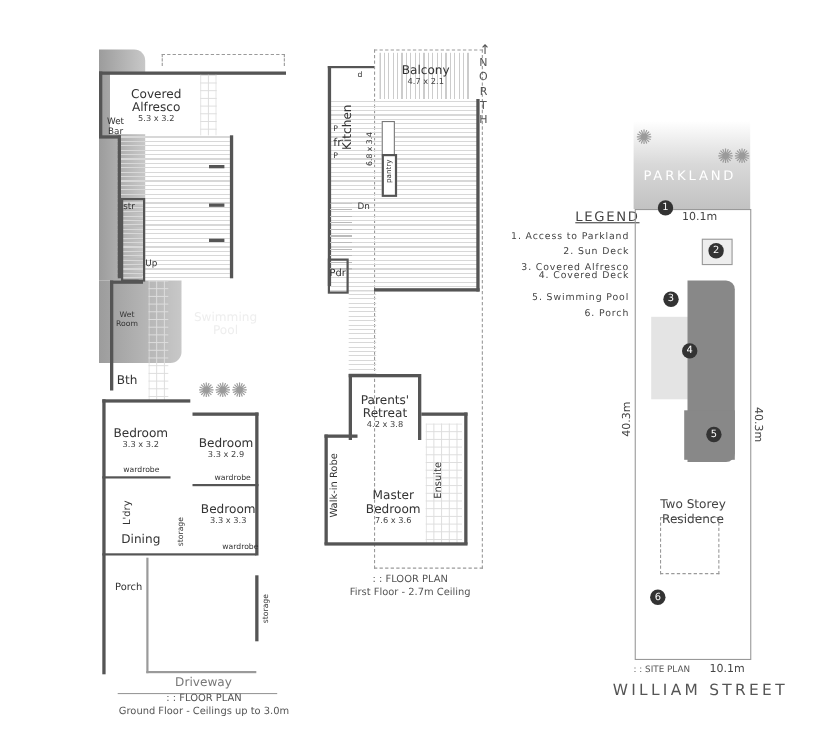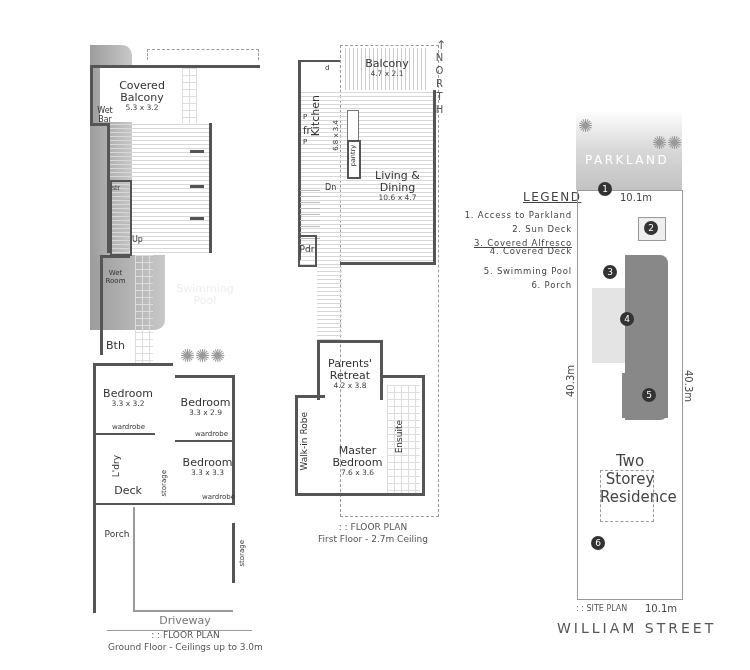--- a/index.html
+++ b/index.html
@@ -46,33 +46,33 @@
   <div class="wall" style="left:119px;top:78px;width:3px;height:130px;"></div>
   <div class="wall" style="left:100px;top:105px;width:14px;height:3px;"></div>
   <div class="wall" style="left:100px;top:140px;width:14px;height:3px;"></div>
   <div class="wall" style="left:100px;top:172px;width:14px;height:3px;"></div>
   <div class="wall" style="left:0;top:78px;width:20px;height:3px;"></div>
 
   <div class="lbl" style="left:0;top:62px;width:30px;">
       <span class="n" style="font-size:8px">Wet Bar</span>
     </div>
   <div class="lbl" style="left:22px;top:35px;width:60px;">
-    <span class="n">Covered Balcony</span>
+    <span class="n">Covered Alfresco</span>
     <span class="d">5.3 x 3.2</span>
   </div>
 
   <div class="abs" style="left:20px;top:135px;width:18px;height:72px;background-image:repeating-linear-gradient(0deg,#bbb 0 1px,transparent 1px 6px);border:2px solid #555;"></div>
-  <span class="small" style="left:22px;top:138px;font-family:Liberation Serif, serif;">str</span>
+  <span class="small" style="left:22px;top:138px;">str</span>
   <span class="small" style="left:42px;top:190px;">Up</span>
 
   <div class="grid abs" style="left:45px;top:210px;width:18px;height:110px;"></div>
 
   <div class="wall" style="left:10px;top:210px;width:3px;height:100px;"></div>
   <div class="wall" style="left:10px;top:210px;width:30px;height:3px;"></div>
-  <div class="lbl" style="left:13px;top:225px;width:25px;text-align:center;">
+  <div class="lbl" style="left:13px;top:238px;width:25px;text-align:center;">
       <span class="n" style="font-size:7px">Wet Room</span>
     </div>
   <div class="lbl" style="left:13px;top:295px;width:25px;">
       <span class="n">Bth</span>
     </div>
 
   <span class="tree" style="left:90px;top:300px;">✺✺✺</span>
 
   <div class="wall" style="left:3px;top:318px;width:3px;height:250px;"></div>
   <div class="wall" style="left:3px;top:318px;width:80px;height:3px;"></div>
@@ -93,21 +93,21 @@
   <div class="lbl" style="left:90px;top:412px;width:55px;">
     <span class="n">Bedroom</span>
     <span class="d">3.3 x 3.3</span>
   </div>
   <span class="small" style="left:112px;top:448px;font-size:7px;">wardrobe</span>
   <span class="small vert" style="left:70px;top:425px;font-size:7px;">storage</span>
   <div class="lbl" style="left:22px;top:410px;width:20px;">
       <span class="n vert" style="font-size:9px">L'dry</span>
     </div>
   <div class="lbl" style="left:18px;top:440px;width:40px;">
-      <span class="n">Deck</span>
+      <span class="n">Dining</span>
     </div>
   <div class="wall" style="left:3px;top:458px;width:140px;height:2px;"></div>
 
   <div class="thin" style="left:43px;top:462px;width:2px;height:105px;"></div>
   <div class="wall" style="left:142px;top:478px;width:3px;height:60px;"></div>
   <div class="thin" style="left:43px;top:565px;width:100px;height:2px;"></div>
   <div class="lbl" style="left:12px;top:485px;width:30px;">
       <span class="n" style="font-size:9px">Porch</span>
     </div>
   <span class="small vert" style="left:148px;top:495px;font-size:7px;">storage</span>
@@ -139,24 +139,20 @@
     <span class="n vert">Kitchen</span>
   </div>
   <span class="small vert" style="left:37px;top:80px;font-size:7px;">6.8 x 3.4</span>
   <span class="small" style="left:8px;top:73px;font-size:7px;">P</span>
   <span class="small" style="left:8px;top:85px;font-size:10px;">fr</span>
   <span class="small" style="left:8px;top:98px;font-size:7px;">P</span>
   <span class="small" style="left:30px;top:24px;font-size:7px;">d</span>
   <div class="abs" style="left:52px;top:70px;width:10px;height:30px;border:1px solid #777;background:#fff;"></div>
   <div class="abs" style="left:52px;top:100px;width:10px;height:35px;border:2px solid #555;background:#fff;"></div>
   <span class="small vert" style="left:54px;top:105px;font-size:6.5px;">pantry</span>
-  <div class="lbl" style="left:70px;top:130px;width:65px;">
-    <span class="n">Living &amp; Dining</span>
-    <span class="d">10.6 x 4.7</span>
-  </div>
   <span class="small" style="left:30px;top:143px;">Dn</span>
   <div class="abs" style="left:5px;top:145px;width:20px;height:60px;background-image:repeating-linear-gradient(0deg,#bbb 0 1px,transparent 1px 6px);"></div>
   <div class="abs" style="left:3px;top:195px;width:15px;height:28px;border:2px solid #555;"></div>
   <div class="lbl" style="left:3px;top:205px;width:18px;">
       <span class="n" style="font-size:9px">Pdr</span>
     </div>
 
   <div class="hatch abs" style="left:22px;top:225px;width:25px;height:75px;"></div>
 
   <div class="wall" style="left:22px;top:300px;width:3px;height:60px;"></div>
@@ -196,34 +192,34 @@
 
 <div class="abs" style="left:576px;top:110px;width:106px;height:80px;background:linear-gradient(180deg,#fff 0%,#d8d8d8 50%,#c2c2c2 100%);"></div>
 <span class="tree" style="left:578px;top:115px;">✺</span>
 <span class="tree" style="left:652px;top:132px;">✺✺</span>
 <div class="abs" style="left:585px;top:153px;font-size:12px;letter-spacing:2.5px;color:#fff;">PARKLAND</div>
 
 <div class="legend-title" style="left:523px;top:190px;">LEGEND</div>
 <div class="abs" style="left:460px;top:210px;width:112px;height:90px;">
   <div class="legend-item" style="top:0px;text-align:center;">1. Access to Parkland</div>
   <div class="legend-item" style="top:14px;">2. Sun Deck</div>
-  <div class="legend-item" style="top:28px;text-decoration:underline;">3. Covered Alfresco</div>
+  <div class="legend-item" style="top:28px;">3. Covered Alfresco</div>
   <div class="legend-item" style="top:36px;">4. Covered Deck</div>
   <div class="legend-item" style="top:56px;">5. Swimming Pool</div>
   <div class="legend-item" style="top:70px;">6. Porch</div>
 </div>
 
 <div class="abs" style="left:577px;top:190px;width:104px;height:408px;border:1px solid #999;"></div>
 <div class="abs" style="left:600px;top:196px;width:8px;height:60px;"></div>
 <div class="abs" style="left:638px;top:217px;width:26px;height:22px;border:1px solid #999;background:#eee;"></div>
 <div class="abs" style="left:592px;top:288px;width:60px;height:75px;background:#e4e4e4;"></div>
 <div class="abs" style="left:625px;top:255px;width:43px;height:165px;background:#888;border-radius:0 8px 8px 0;"></div>
 <div class="abs" style="left:622px;top:373px;width:46px;height:45px;background:#888;"></div>
 <div class="dash" style="left:600px;top:470px;width:52px;height:50px;"></div>
-<div class="abs" style="left:600px;top:452px;width:60px;text-align:center;font-size:15px;color:#444;line-height:1.2;">Two Storey Residence</div>
+<div class="abs" style="left:600px;top:452px;width:60px;text-align:center;font-size:11px;color:#444;line-height:1.2;">Two Storey Residence</div>
 
 <div class="marker" style="left:598px;top:182px;">1</div>
 <div class="marker" style="left:644px;top:221px;">2</div>
 <div class="marker" style="left:603px;top:265px;">3</div>
 <div class="marker" style="left:620px;top:312px;">4</div>
 <div class="marker" style="left:642px;top:388px;">5</div>
 <div class="marker" style="left:591px;top:536px;">6</div>
 
 <div class="abs" style="left:620px;top:192px;font-size:10px;color:#444;">10.1m</div>
 <div class="abs vert" style="left:565px;top:365px;font-size:10px;color:#444;">40.3m</div>

